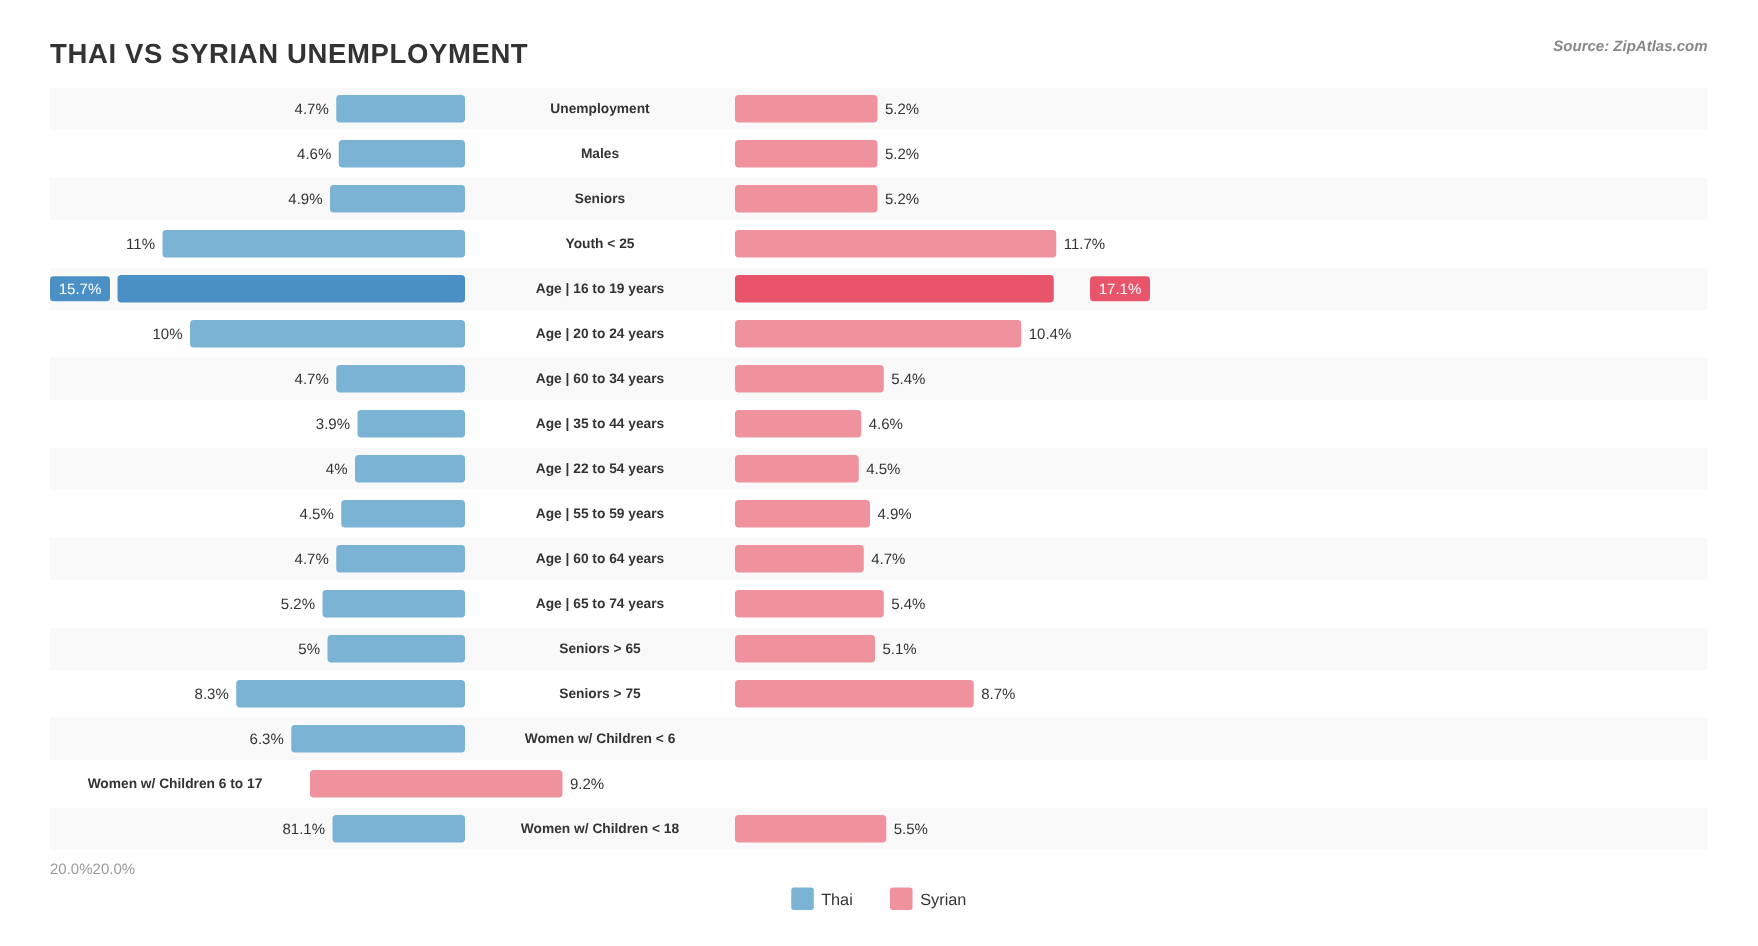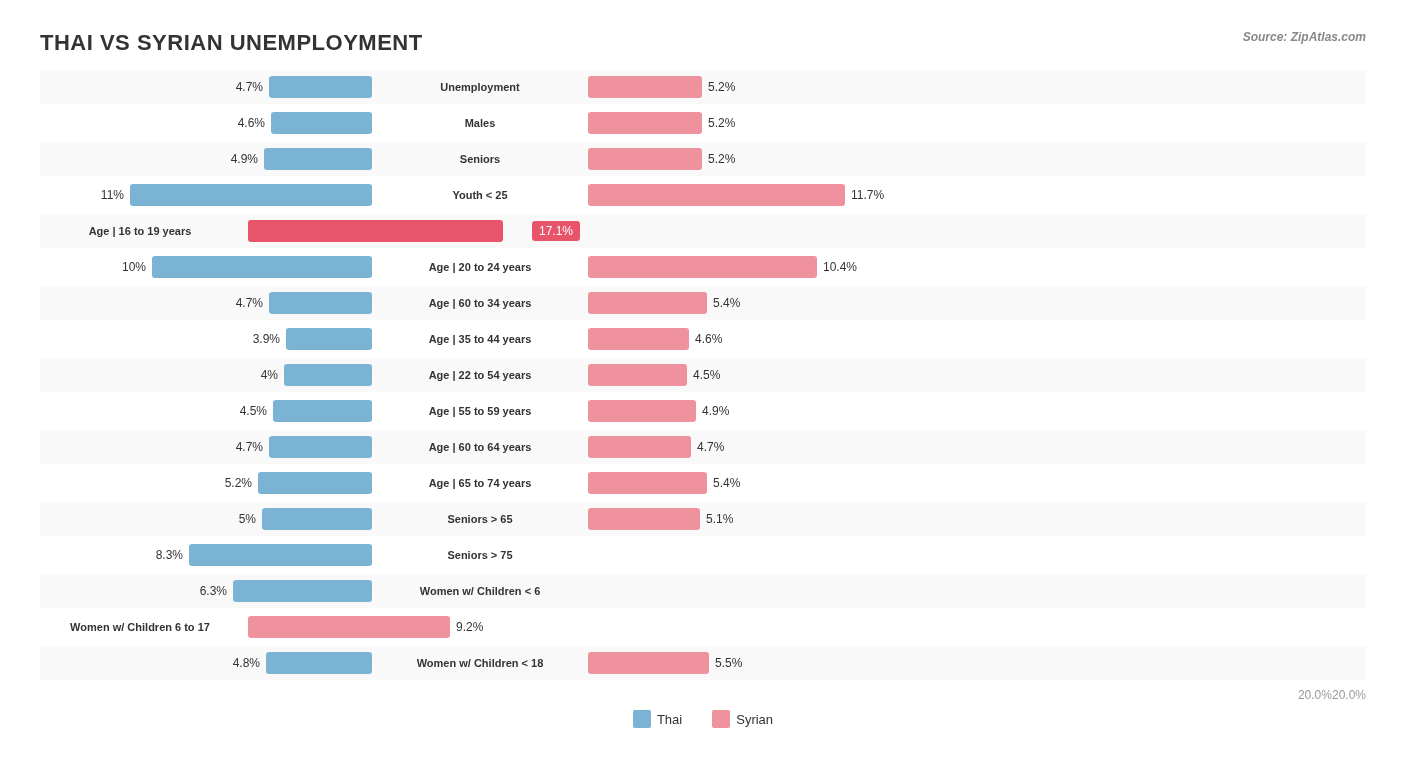--- a/index.html
+++ b/index.html
@@ -115,21 +115,21 @@
     }
     .highlight-pink .val-right {
       background: #e8546a;
       color: #fff;
       padding: 3px 7px;
       border-radius: 3px;
       margin-left: 23px;
     }
     .axis-row {
       display: flex;
-      justify-content: flex-end;
+      justify-content: flex-start;
       font-size: 12px;
       color: #999;
       margin-top: 8px;
       padding: 0 0;
     }
     .legend {
       display: flex;
       justify-content: center;
       gap: 30px;
       margin-top: 8px;
@@ -205,20 +205,24 @@
       <span class="val-left" style="">11%</span>
       <div class="bar-blue" style="width:242px; background:#7ab3d4;"></div>
     </div>
     <div class="center-label">Youth &lt; 25</div>
     <div class="right-section">
       <div class="bar-pink" style="width:257px; background:#f0919e;"></div>
       <span class="val-right" style="">11.7%</span>
     </div>
   </div>
       <div class="bar-row highlight-blue highlight-pink">
+    <div class="left-section">
+      <span class="val-left highlight-val" style="background:#4a90c4;color:#fff;padding:3px 7px;border-radius:3px;">15.7%</span>
+      <div class="bar-blue" style="width:345px; background:#4a90c4;"></div>
+    </div>
     <div class="center-label">Age | 16 to 19 years</div>
     <div class="right-section">
       <div class="bar-pink" style="width:376px; background:#e8546a;"></div>
       <span class="val-right" style="background:#e8546a;color:#fff;padding:3px 7px;border-radius:3px;">17.1%</span>
     </div>
   </div>
       <div class="bar-row">
     <div class="left-section">
       <span class="val-left" style="">10%</span>
       <div class="bar-blue" style="width:220px; background:#7ab3d4;"></div>
@@ -305,38 +309,42 @@
       <div class="bar-pink" style="width:112px; background:#f0919e;"></div>
       <span class="val-right" style="">5.1%</span>
     </div>
   </div>
       <div class="bar-row">
     <div class="left-section">
       <span class="val-left" style="">8.3%</span>
       <div class="bar-blue" style="width:183px; background:#7ab3d4;"></div>
     </div>
     <div class="center-label">Seniors &gt; 75</div>
+    <div class="right-section">
+      <div class="bar-pink" style="width:191px; background:#f0919e;"></div>
+      <span class="val-right" style="">8.7%</span>
+    </div>
   </div>
       <div class="bar-row">
     <div class="left-section">
       <span class="val-left" style="">6.3%</span>
       <div class="bar-blue" style="width:139px; background:#7ab3d4;"></div>
     </div>
     <div class="center-label">Women w/ Children &lt; 6</div>
   </div>
       <div class="bar-row">
     <div class="center-label">Women w/ Children 6 to 17</div>
     <div class="right-section">
       <div class="bar-pink" style="width:202px; background:#f0919e;"></div>
       <span class="val-right" style="">9.2%</span>
     </div>
   </div>
       <div class="bar-row">
     <div class="left-section">
-      <span class="val-left" style="">4.8%</span>
+      <span class="val-left" style="">81.1%</span>
       <div class="bar-blue" style="width:106px; background:#7ab3d4;"></div>
     </div>
     <div class="center-label">Women w/ Children &lt; 18</div>
     <div class="right-section">
       <div class="bar-pink" style="width:121px; background:#f0919e;"></div>
       <span class="val-right" style="">5.5%</span>
     </div>
   </div>
     </div>
   <div class="axis-row">

